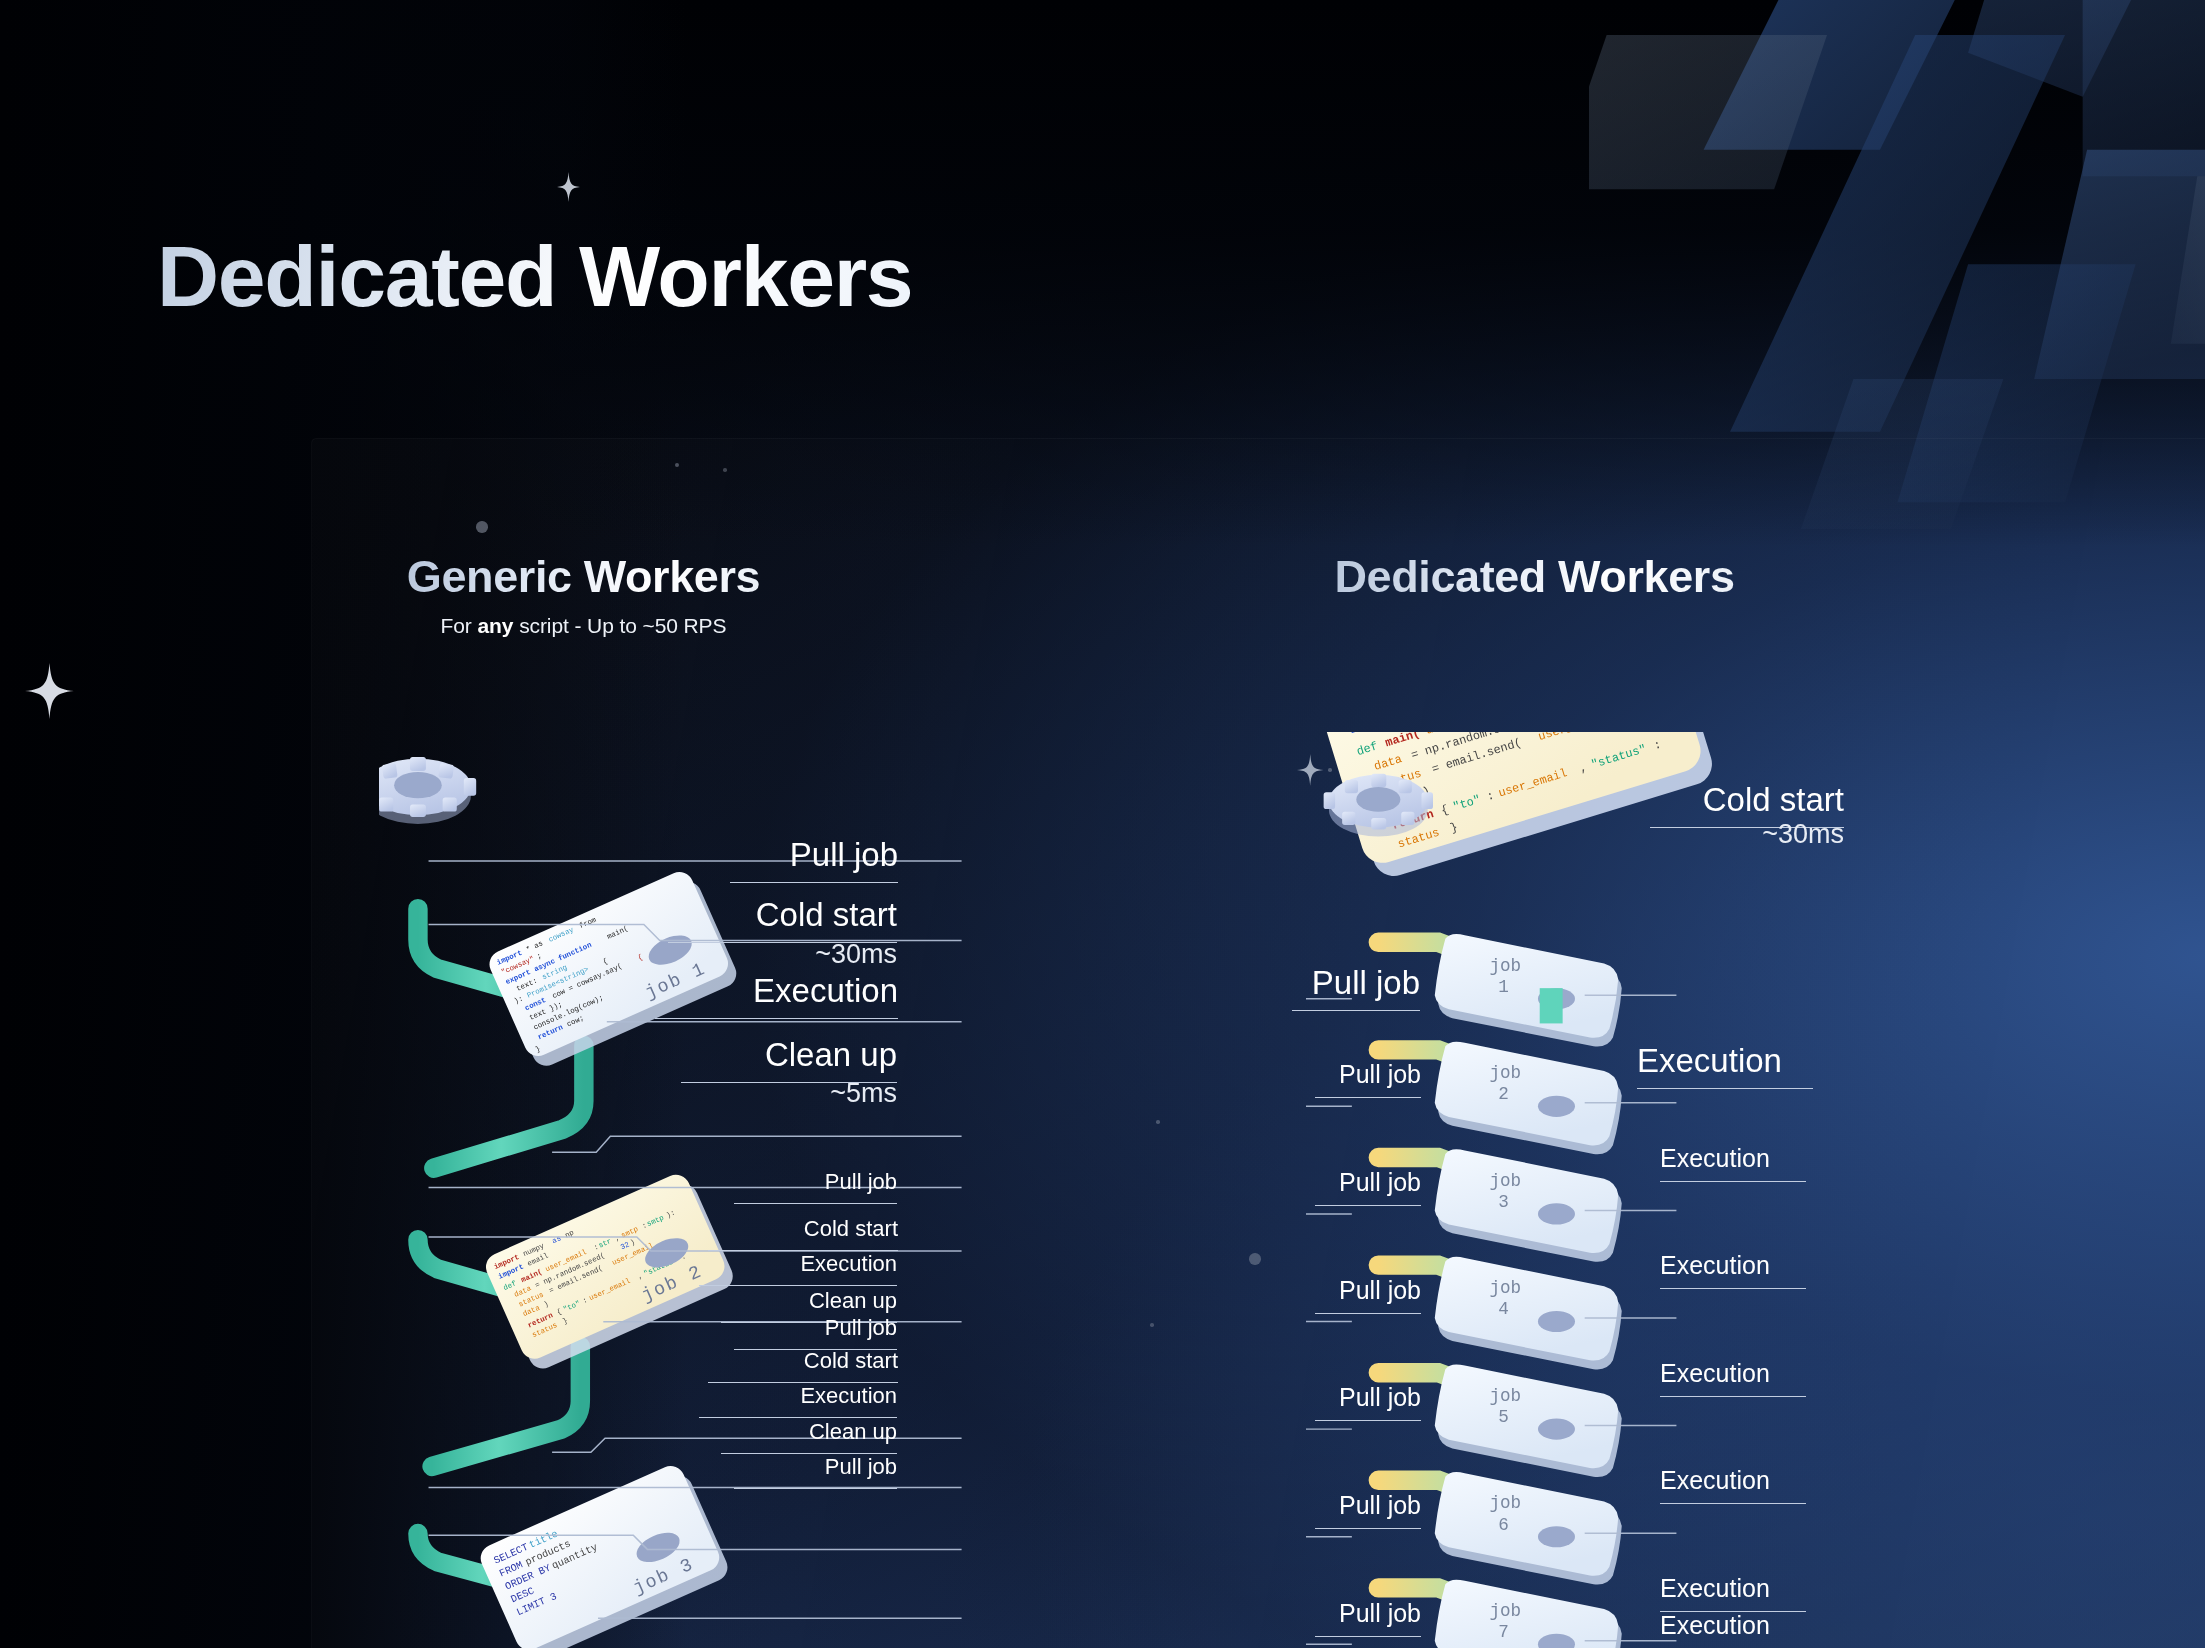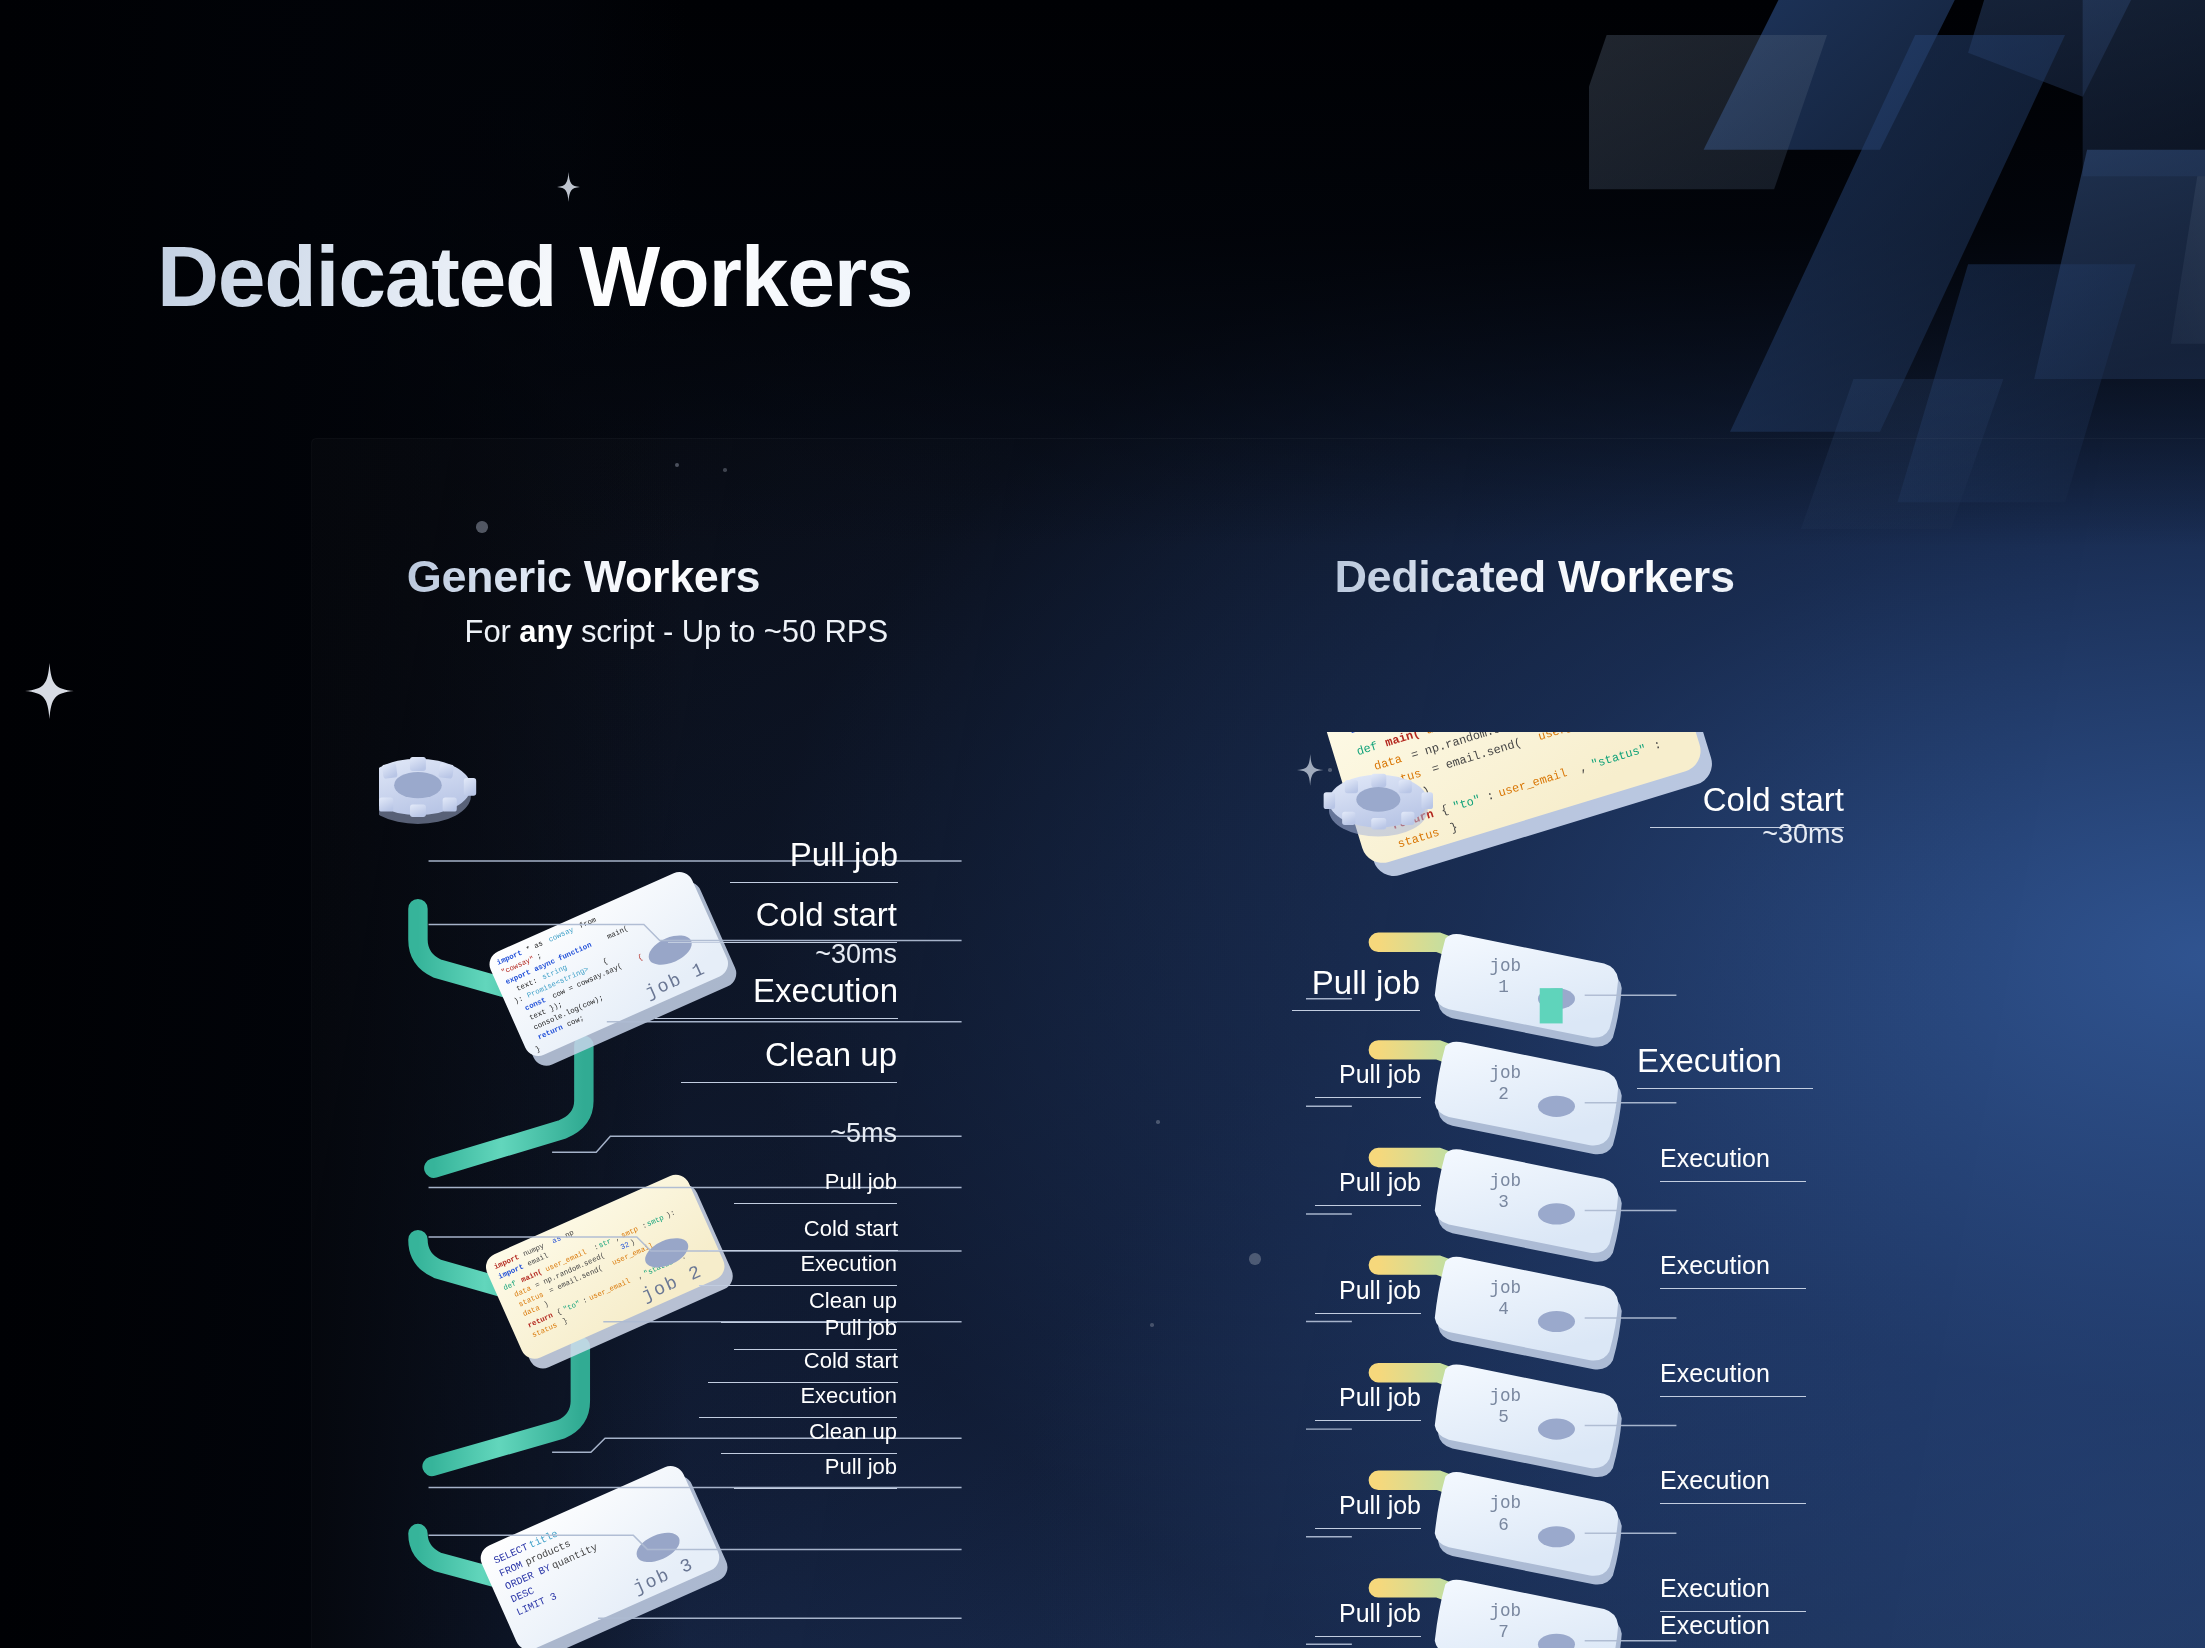--- a/index.html
+++ b/index.html
@@ -62,21 +62,21 @@
 
   
   .col-head { position:absolute; text-align:center; }
   .col-head .ttl {
     font-size:45px; font-weight:700; letter-spacing:-0.4px;
     background:linear-gradient(100deg,#b9c7dc 0%,#e3eaf5 38%,#ffffff 70%,#eaf0f8 100%);
     -webkit-background-clip:text; background-clip:text; color:transparent;
     display:inline-block;
   }
   .col-head .sub {
-    margin-top:10.6px; font-size:31px; color:#eef2f8; font-weight:400; letter-spacing:-0.1px;text-align:right;
+    margin-top:10.6px; font-size:21px; color:#eef2f8; font-weight:400; letter-spacing:-0.1px;
   }
   .col-head .sub b { font-weight:700; color:#ffffff; }
 
   #colL { left:279px; top:551px; width:609px; }
   #colR { left:1173px; top:551px; width:723px; }
 
   
   .diagram { position:absolute; }
   .diagram svg { display:block; }
 
@@ -357,21 +357,21 @@
     </g>
   </svg>
 </div>
 
 <div id="labelsL">
     <div class="lbl big" style="left: 730px; top: 836px; width: 168px;">Pull job</div>
     <div class="lbl big" style="left: 668px; top: 896px; width: 229px;">Cold start</div>
     <div class="lbl-sub" style="left: 703px; top: 939px; width: 194px;">~30ms</div>
     <div class="lbl big" style="left: 655px; top: 972px; width: 243px;">Execution</div>
     <div class="lbl big" style="left: 681px; top: 1036px; width: 216px;">Clean up</div>
-    <div class="lbl-sub" style="left: 703px; top: 1078px; width: 194px; margin-top: 40px;">~5ms</div>
+    <div class="lbl-sub" style="left: 703px; top: 1078px; width: 194px;">~5ms</div>
     <div class="lbl sml" style="left: 734px; top: 1169px; width: 163px;">Pull job</div>
     <div class="lbl sml" style="left: 708px; top: 1216px; width: 190px;">Cold start</div>
     <div class="lbl sml" style="left: 699px; top: 1251px; width: 198px;">Execution</div>
     <div class="lbl sml" style="left: 721px; top: 1288px; width: 176px;">Clean up</div>
     <div class="lbl sml" style="left: 734px; top: 1315px; width: 163px;">Pull job</div>
     <div class="lbl sml" style="left: 708px; top: 1348px; width: 190px;">Cold start</div>
     <div class="lbl sml" style="left: 699px; top: 1383px; width: 198px;">Execution</div>
     <div class="lbl sml" style="left: 721px; top: 1419px; width: 176px;">Clean up</div>
     <div class="lbl sml" style="left: 734px; top: 1454px; width: 163px;">Pull job</div>
   </div>

